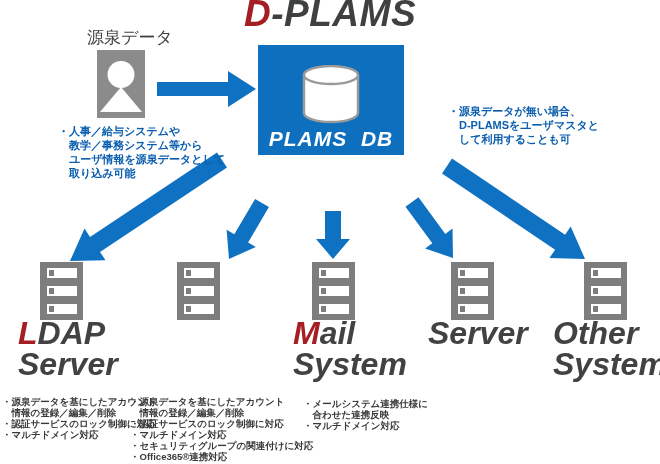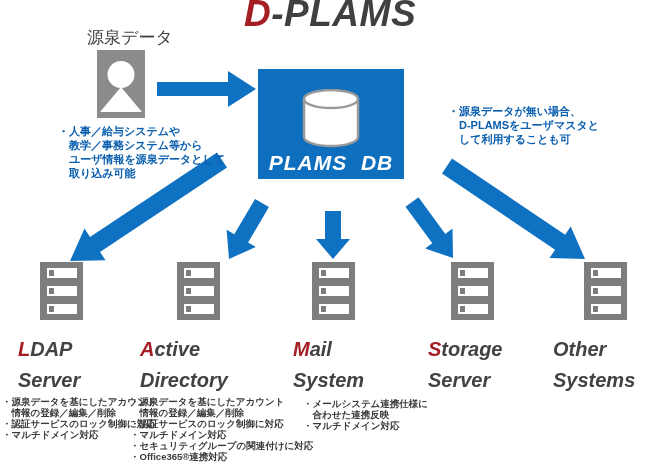--- a/index.html
+++ b/index.html
@@ -11,34 +11,34 @@
   .red{color:#a41e23;}
   .title{position:absolute;left:244px;top:-7px;margin:0;font-size:37px;line-height:42px;
          font-style:italic;font-weight:800;color:#3f4042;letter-spacing:.5px;}
   .src-label{position:absolute;left:87px;top:26px;font-size:17px;color:#404040;}
   .person{position:absolute;left:97px;top:50px;width:48px;height:68px;background:#8b8b8b;}
   .person .head{position:absolute;left:50%;transform:translateX(-50%);top:11px;width:27px;height:27px;
                 border-radius:50%;background:#fff;}
   .person .torso{position:absolute;left:50%;transform:translateX(-50%);bottom:6px;width:0;height:0;
                  border-left:21px solid transparent;border-right:21px solid transparent;
                  border-bottom:25px solid #fff;}
-  .dbbox{position:absolute;left:258px;top:45px;width:146px;height:110px;background:#0d6fbe;margin-top:24px;}
+  .dbbox{position:absolute;left:258px;top:45px;width:146px;height:110px;background:#0d6fbe;}
   .cyl{position:absolute;left:44px;top:20px;}
   .dblabel{position:absolute;left:0;right:0;top:82px;text-align:center;color:#fff;
            font-style:italic;font-weight:800;font-size:21px;white-space:pre;letter-spacing:1px;}
   .pwd{position:absolute;left:428px;top:62px;font-size:28px;line-height:32px;
        font-style:italic;font-weight:800;color:#3f4042;}
   .note{position:absolute;white-space:pre;font-weight:700;}
   .blue-note{color:#0a5eae;font-size:11px;line-height:14px;}
   .dark-note{color:#3a3a3a;font-size:9.5px;line-height:11px;}
   .server{position:absolute;top:262px;width:43px;height:58px;background:#7d7d7d;}
   .slot{position:absolute;left:7px;width:30px;height:10px;background:#fff;}
   .slot:nth-child(1){top:6px}.slot:nth-child(2){top:24px}.slot:nth-child(3){top:42px}
   .slot::before{content:"";position:absolute;left:2px;top:2px;width:5px;height:6px;background:#7d7d7d;}
-  .slabel{position:absolute;top:334px;font-size:20px;line-height:31px;font-style:italic;
+  .slabel{position:absolute;top:318px;font-size:32px;line-height:31px;font-style:italic;
           font-weight:800;color:#424245;}
 </style>
 </head>
 <body>
 
 <div class="canvas">
 
   <svg class="arrows" viewBox="0 0 660 464">
     <polygon points="157,82 228,82 228,71 256,89 228,107 228,96 157,96"></polygon>
     <polygon points="217,152.5 90,236.9 84.5,228.6 70,261 105.5,260.2 100,251.9 227,167.5"></polygon>
@@ -98,30 +98,25 @@
   <div class="server" style="left:584px">
       <div class="slot"></div>
       <div class="slot"></div>
       <div class="slot"></div>
     </div>
 
   <div class="slabel" style="left:18px">
     <div><span class="red">L</span><span>DAP</span></div>
     <div>Server</div>
   </div>
-  <div class="slabel" style="left:140px">
-    <div><span class="red">A</span><span>ctive</span></div>
-    <div>Directory</div>
-  </div>
   <div class="slabel" style="left:293px">
     <div><span class="red">M</span><span>ail</span></div>
     <div>System</div>
   </div>
   <div class="slabel" style="left:428px">
-    <div><span class="red">S</span><span>torage</span></div>
     <div>Server</div>
   </div>
   <div class="slabel" style="left:553px">
     <div><span class="red"></span><span>Other</span></div>
     <div>Systems</div>
   </div>
 
   <div class="note dark-note" style="left:2px;top:396px">・源泉データを基にしたアカウント
 　情報の登録／編集／削除
 ・認証サービスのロック制御に対応

